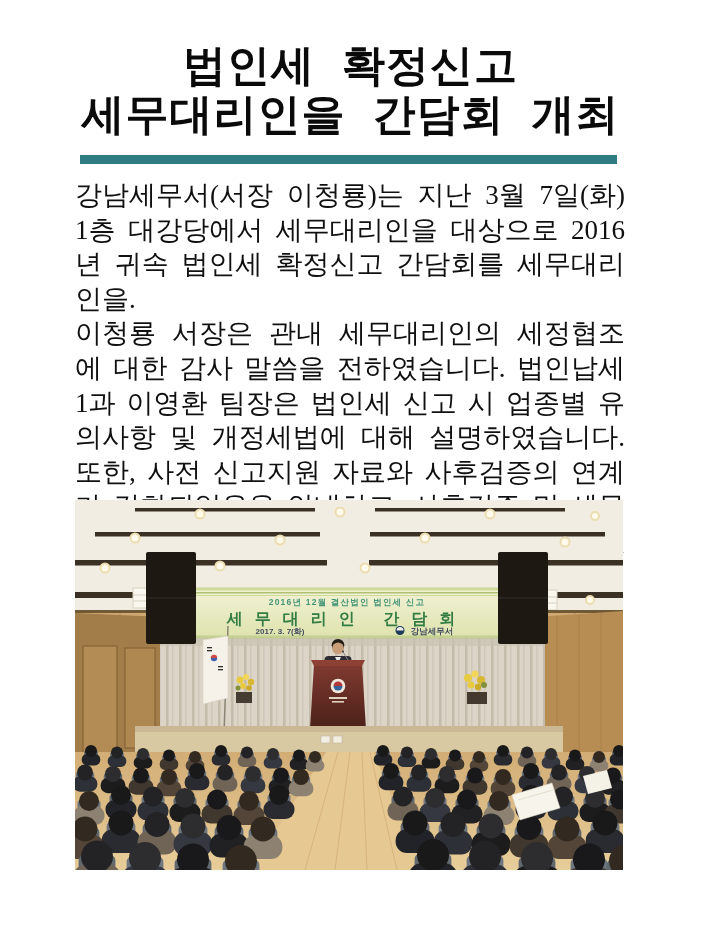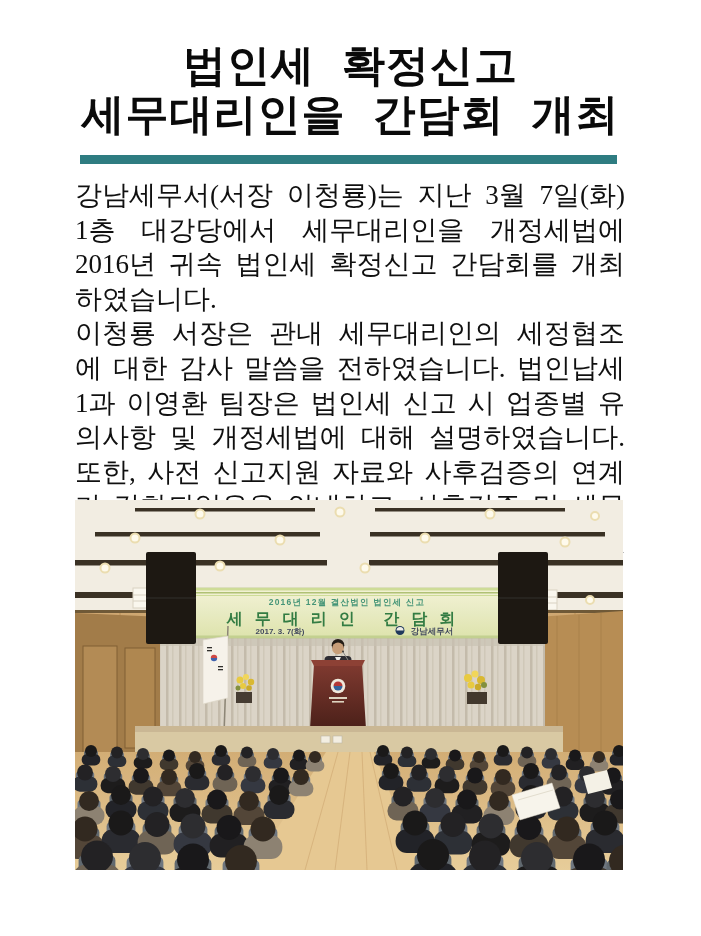--- a/index.html
+++ b/index.html
@@ -24,21 +24,21 @@
 <div class="page">
 
   <h1 class="title" style="margin:0;">
     <span class="tline">법인세 확정신고</span>
     <span class="tline">세무대리인을 간담회 개최</span>
   </h1>
 
   <div class="divider"></div>
 
   <div class="body-text">
-    <p>강남세무서(서장 이청룡)는 지난 3월 7일(화) 1층 대강당에서 세무대리인을 개정세법에 2016년 귀속 법인세 확정신고 간담회를 개최하였습니다.</p>
+    <p>강남세무서(서장 이청룡)는 지난 3월 7일(화) 1층 대강당에서 세무대리인을 대상으로 2016년 귀속 법인세 확정신고 간담회를 세무대리인을.</p>
     <p>이청룡 서장은 관내 세무대리인의 세정협조에 대한 감사 말씀을 전하였습니다. 법인납세1과 이영환 팀장은 법인세 신고 시 업종별 유의사항 및 개정세법에 대해 설명하였습니다. 또한, 사전 신고지원 자료와 사후검증의 연계가 강화되었음을 안내하고, 사후검증 및 세무조사 사례를 들어 성실 신고할 것을 당부하였습니다.</p>
   </div>
 
   <svg class="photo" viewBox="0 0 548 370">
     <defs>
       <linearGradient id="gWood" x1="0" y1="0" x2="0" y2="1">
         <stop offset="0" stop-color="#cfa873"></stop>
           <stop offset="1" stop-color="#b4884f"></stop>
       </linearGradient>
       <linearGradient id="gFloor" x1="0" y1="0" x2="0" y2="1">

